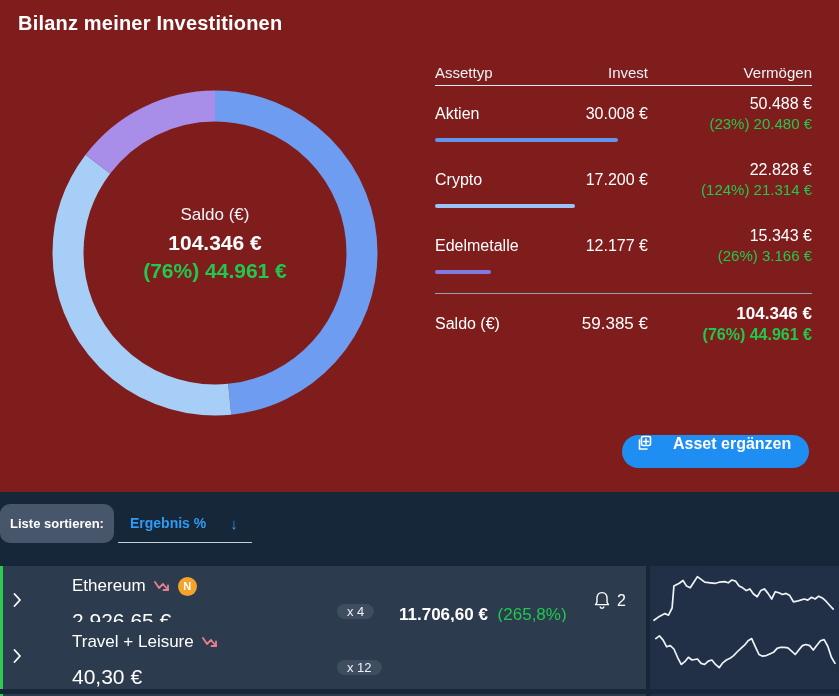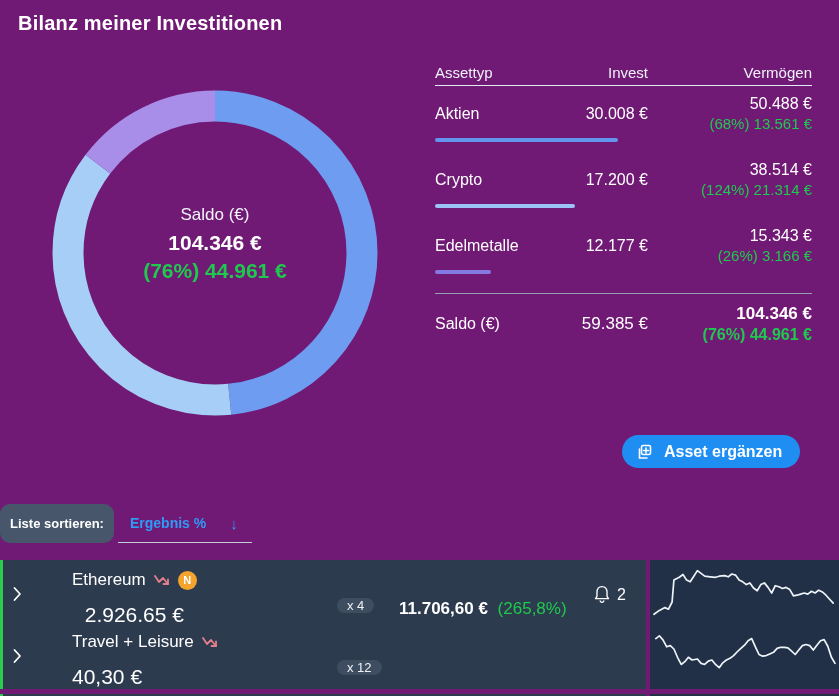--- a/index.html
+++ b/index.html
@@ -3,21 +3,21 @@
 <meta charset="utf-8">
 <style>
   * { margin:0; padding:0; box-sizing:border-box; }
   html,body { width:839px; height:696px; }
   body {
     font-family:"Liberation Sans", sans-serif;
     background:#16273a;
     color:#fff;
     overflow:hidden;
   }
-  .page { position:relative; width:839px; height:696px; background:#701a75; }
+  .page { position:relative; width:839px; height:492px; background:#7f1d1d; }
 
   .title { position:absolute; left:18px; top:12px; font-size:20px; font-weight:bold; letter-spacing:.2px; }
 
   
   .donut-wrap { position:absolute; left:50px; top:88px; width:330px; height:330px; }
   .donut-center { position:absolute; left:0; top:117px; width:330px; text-align:center; }
   .donut-center .lbl { font-size:17px; color:#f2f6fa; }
   .donut-center .val { font-size:21px; font-weight:bold; margin-top:6px; }
   .donut-center .gain { font-size:21px; font-weight:bold; color:#1fc94d; margin-top:4px; }
 
@@ -32,21 +32,21 @@
   .t-bar { height:4px; border-radius:2px; margin-top:6px; margin-bottom:19px; }
   .t-total { display:grid; grid-template-columns:120px 93px 164px; align-items:center; border-top:1px solid #93a1b0; margin-top:13px; padding-top:10px; font-size:16px; }
   .t-total .c2 { text-align:right; font-weight:normal; font-size:17px; }
   .t-total .c3 { text-align:right; }
   .t-total .t-verm-main { font-weight:bold; font-size:17px; }
   .t-total .t-verm-gain { font-weight:bold; font-size:16px; }
 
   
   .add-btn { position:absolute; left:622px; top:435px; height:33px; padding:0 18px 0 14px;
     background:#1e8ef3; border:none; border-radius:17px; color:#fff; font-weight:bold; font-size:16px;
-    display:flex; align-items:center; gap:12px; cursor:pointer; font-family:inherit; }
+    display:flex; gap:21px; cursor:pointer; font-family:inherit; }
 
   
   .sort-label { position:absolute; left:0; top:504px; width:114px; height:39px; background:#47566b;
     border-radius:10px; display:flex; align-items:center; justify-content:center;
     font-size:13px; font-weight:bold; color:#fff; }
   .sort-tab { position:absolute; left:118px; top:504px; height:39px; padding:0 14px 0 12px;
     display:flex; align-items:center; gap:24px; border-bottom:1.5px solid #c3cfd9;
     color:#2e9bf5; font-size:14px; font-weight:bold; cursor:pointer; }
   .sort-arrow { font-size:15px; font-weight:normal; }
 
@@ -65,21 +65,21 @@
   .qty-badge { position:absolute; left:334px; top:38px; background:#3f4d61; border-radius:10px;
     padding:0 10px; font-size:13px; color:#eef2f6; }
   .value-line { position:absolute; left:396px; top:39px; font-size:17px; white-space:nowrap; }
   .value-line .v { font-weight:bold; }
   .value-line .g { color:#1fc94d; margin-left:5px; }
   .alerts { position:absolute; left:590px; top:24px; display:flex; align-items:center; gap:6px; cursor:pointer; }
   .alerts .cnt { font-size:16px; }
   .row-spark { position:absolute; left:650px; top:0; width:189px; height:100%; background:#213047; }
   .row-spark svg { width:100%; height:100%; display:block; }
 
-  .row-1 { top:12px; height:68px;text-align:center; }
+  .row-1 { top:18px; height:68px; }
   .row-2 { top:74px; height:67px; }
   .row-partial { position:absolute; left:0; top:146px; width:839px; height:2px; }
   .row-partial .row-main { height:2px; }
   .row-partial .row-spark { height:2px; }
 </style>
 </head>
 <body>
 
 <div class="page">
 
@@ -103,30 +103,30 @@
       <div class="c1">Assettyp</div>
       <div class="c2">Invest</div>
       <div class="c3">Vermögen</div>
     </div>
 
     <div class="t-row">
       <div class="c1">Aktien</div>
       <div class="c2">30.008 €</div>
       <div class="c3">
         <div class="t-verm-main">50.488 €</div>
-        <div class="t-verm-gain">(68%) 13.561 €</div>
+        <div class="t-verm-gain">(23%) 20.480 €</div>
       </div>
     </div>
     <div class="t-bar" style="width: 183px; background: rgb(100, 149, 237);"></div>
 
     <div class="t-row">
       <div class="c1">Crypto</div>
       <div class="c2">17.200 €</div>
       <div class="c3">
-        <div class="t-verm-main">38.514 €</div>
+        <div class="t-verm-main">22.828 €</div>
         <div class="t-verm-gain">(124%) 21.314 €</div>
       </div>
     </div>
     <div class="t-bar" style="width: 140px; background: rgb(156, 195, 245);"></div>
 
     <div class="t-row">
       <div class="c1">Edelmetalle</div>
       <div class="c2">12.177 €</div>
       <div class="c3">
         <div class="t-verm-main">15.343 €</div>

